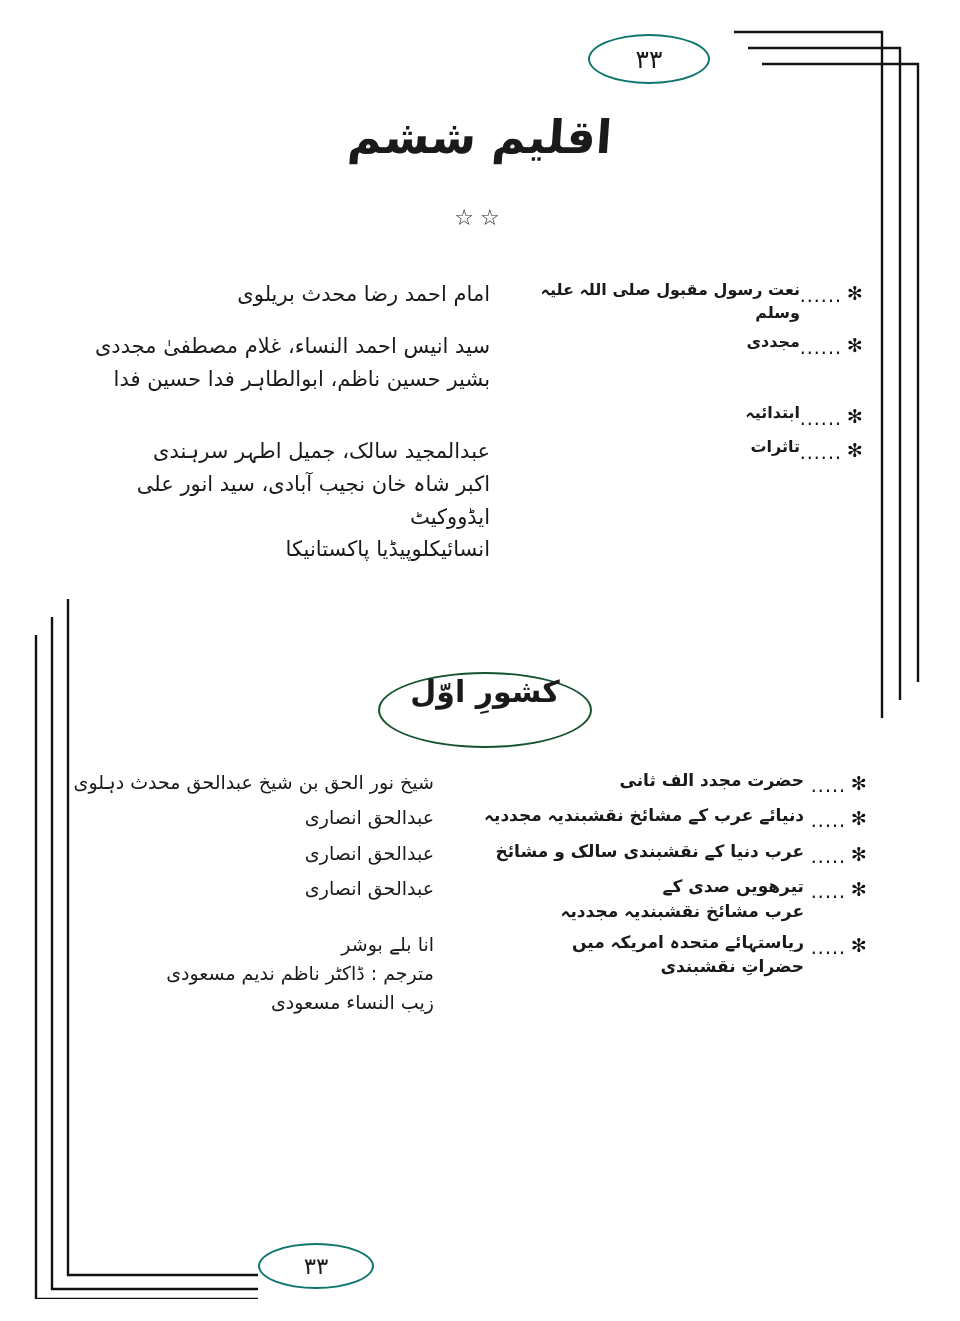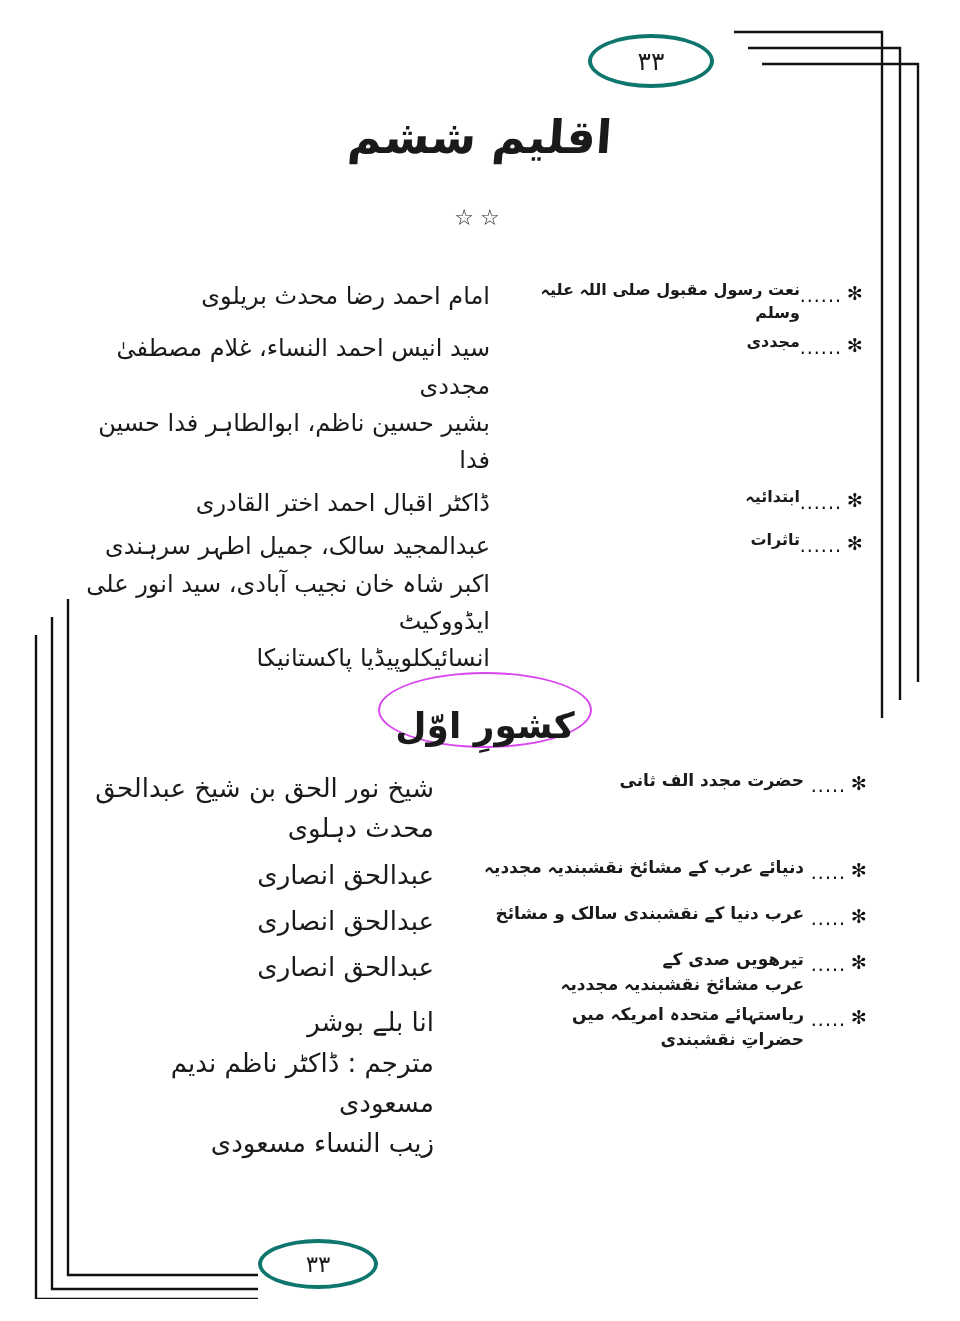--- a/index.html
+++ b/index.html
@@ -33,21 +33,21 @@
     height: 700px;
     pointer-events: none;
   }
   .frame-top-right svg, .frame-bottom-left svg { display:block; }
 
   
   .page-pill {
     position: absolute;
     width: 118px;
     height: 46px;
-    border: 4px solid #0f766e;
+    border: 2px solid #0f766e;
     border-radius: 50% / 50%;
     background: #fff;
     display: flex;
     align-items: center;
     justify-content: center;
     font-size: 25px;
     letter-spacing: 1px;
     font-family: "DejaVu Sans", sans-serif;
   }
   .page-pill.top { top: 34px; left: 588px; }
@@ -80,27 +80,27 @@
     letter-spacing: 6px;
     color: #222;
   }
 
   .oval-heading {
     position: absolute;
     top: 672px;
     left: 378px;
     width: 210px;
     height: 72px;
-    border: 2px solid #d946ef;
+    border: 2px solid #14532d;
     border-radius: 50% / 50%;
     display: flex;
-    align-items: flex-end;
+    align-items: flex-start;
     justify-content: center;
     direction: rtl;
-    font-size: 36px;
+    font-size: 30px;
     font-weight: 700;
     background: #fff;
     white-space: nowrap;
   }
 
   
   .toc {
     position: absolute;
     direction: rtl;
   }
@@ -135,32 +135,32 @@
     flex: 0 0 auto;
     width: 330px;
     font-size: 16px;
     line-height: 1.45;
     font-weight: 600;
     text-align: right;
     white-space: pre-line;
   }
   .authors {
     flex: 1 1 auto;
-    font-size: 24px;
+    font-size: 21px;
     line-height: 1.55;
     text-align: right;
     white-space: pre-line;
     padding-right: 10px;
   }
   #toc-one .title { width: 300px; }
   #toc-one .authors { text-align: right; }
 
   
   #toc-two .title { font-size: 17px; width: 360px; }
-  #toc-two .authors { font-size: 26px; }
+  #toc-two .authors { font-size: 19px; }
 </style>
 </head>
 <body>
 
 <div class="frame-top-right">
   <svg width="200" height="690" viewBox="0 0 200 690" fill="none" stroke="#111" stroke-width="2.4">
     <path d="M2 2 H150 V688"></path>
     <path d="M16 18 H168 V670"></path>
     <path d="M30 34 H186 V652"></path>
   </svg>
@@ -195,21 +195,20 @@
     <span class="leader">......</span>
     <span class="title">مجددی</span>
     <span class="authors">سید انیس احمد النساء، غلام مصطفیٰ مجددی
 بشیر حسین ناظم، ابوالطاہر فدا حسین فدا</span>
   </div>
 
   <div class="toc-row">
     <span class="bullet">✻</span>
     <span class="leader">......</span>
     <span class="title">ابتدائیہ</span>
-    <span class="authors">ڈاکٹر اقبال احمد اختر القادری</span>
   </div>
 
   <div class="toc-row">
     <span class="bullet">✻</span>
     <span class="leader">......</span>
     <span class="title">تاثرات</span>
     <span class="authors">عبدالمجید سالک، جمیل اطہر سرہندی
 اکبر شاہ خان نجیب آبادی، سید انور علی ایڈووکیٹ
 انسائیکلوپیڈیا پاکستانیکا</span>
   </div>

